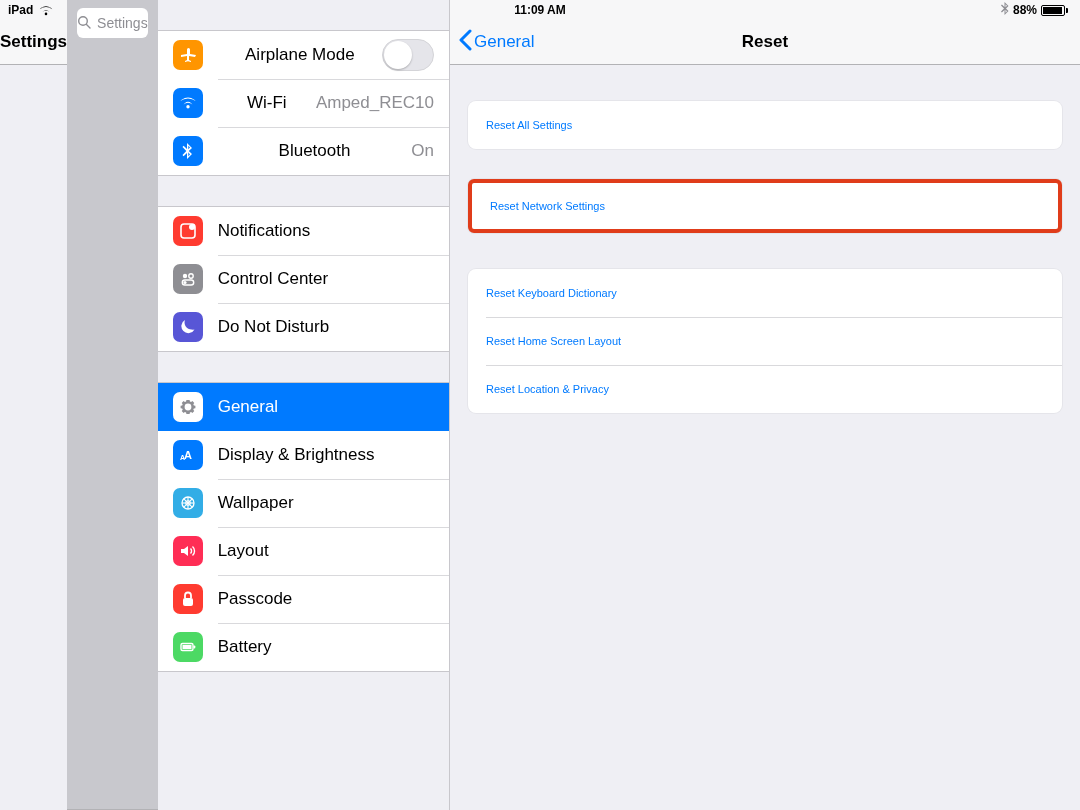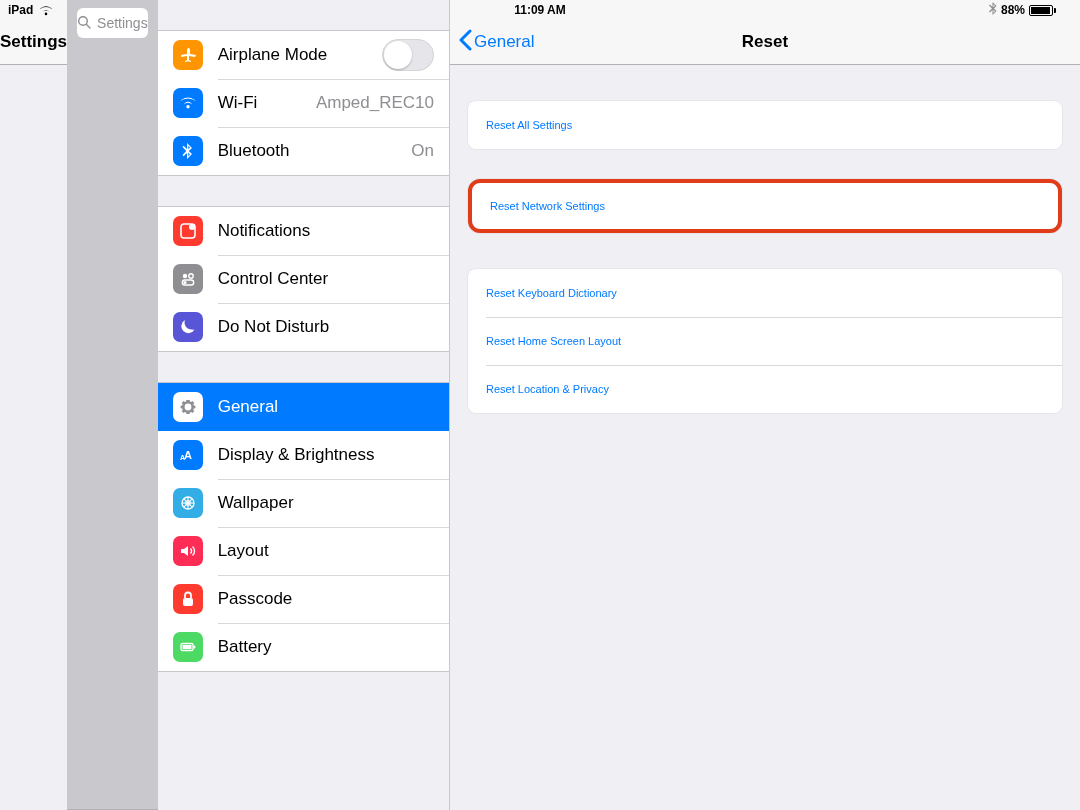--- a/index.html
+++ b/index.html
@@ -29,21 +29,21 @@
     position: absolute; left: 8px; top: 0; height: 20px;
     display: flex; align-items: center; gap: 6px;
   }
   .status-center {
     position: absolute; left: 0; right: 0; top: 0; height: 20px;
     display: flex; align-items: center; justify-content: center;
     pointer-events: none;
     font-size: 12px;
   }
   .status-right {
-    position: absolute; right: 24px; top: 0; height: 20px;
+    position: absolute; right: 12px; top: 0; height: 20px;
     display: flex; align-items: center; gap: 4px;
   }
   .wifi-status-icon svg { display:block; }
   .battery {
     display: inline-flex; align-items: center;
   }
   .battery-body {
     width: 24px; height: 11px; border: 1px solid #000; border-radius: 2px; position: relative; display: inline-block;
   }
   .battery-fill {
@@ -112,21 +112,21 @@
   .list {
     overflow-y: auto;
     flex: 1;
   }
   .group {
     margin-top: 30px;
     background: #fff;
     border-top: 1px solid #c8c7cc;
     border-bottom: 1px solid #c8c7cc;
   }
-  .group:first-child { margin-top: 30px; }
+  .group:first-child { margin-top: 30px; text-align: center; }
   .row {
     display: flex; align-items: center;
     height: 48px;
     padding: 0 15px;
     position: relative;
   }
   .row + .row::before {
     content: "";
     position: absolute; top: 0; left: 60px; right: 0;
     height: 1px; background: #d9d9dc;
@@ -168,21 +168,21 @@
   .drow{
     height:48px; padding:0 18px; display:flex; align-items:center;
     color:#007aff; font-size:11px; position:relative;
   }
   .drow + .drow::before{
     content:""; position:absolute; top:0; left:18px; right:0; height:1px; background:#d9d9dc;
   }
   .dgroup.highlight{
     margin-top:30px;
     border:4px solid #e03c1a;
-    border-radius:12px;
+    border-radius:6px;
     background:#fff;
   }
   .dgroup.highlight .drow{ margin:-1px 0; }
 
 </style>
 </head>
 <body>
 
 <div class="status-bar">
   <div class="status-left">

